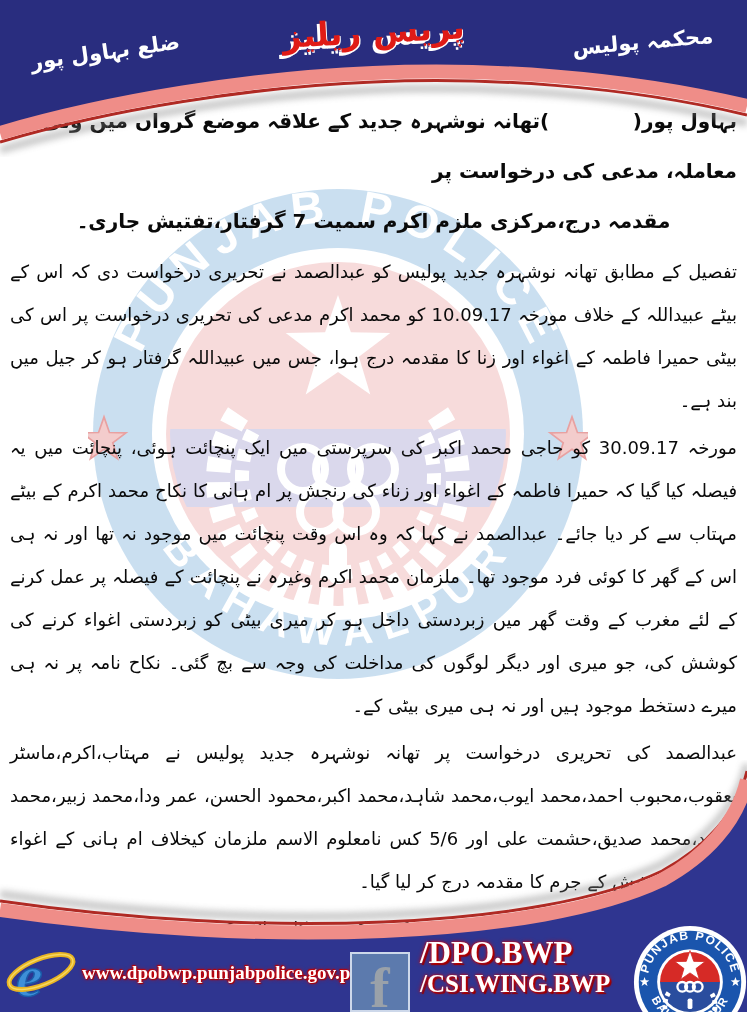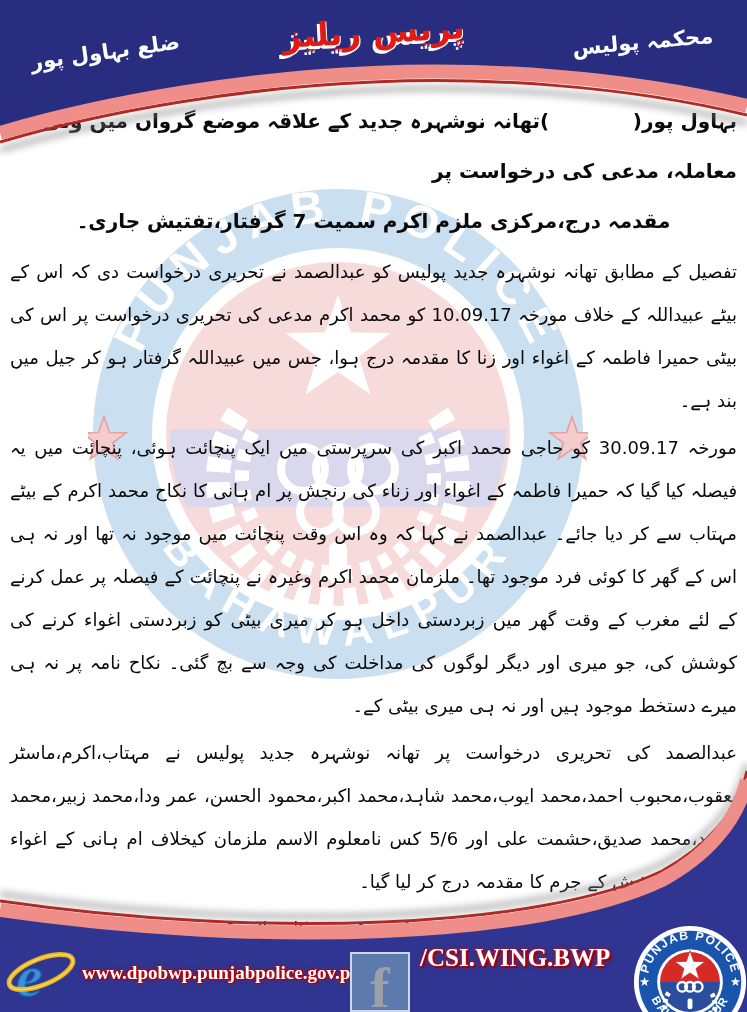--- a/index.html
+++ b/index.html
@@ -46,21 +46,21 @@
   }
   .fb-icon span{
     font-family:"Liberation Serif",serif;font-weight:bold;font-size:58px;line-height:44px;
     color:#9aa1a9;
   }
   .handles{position:absolute;left:420px;top:936px;z-index:3;white-space:nowrap;
     font-family:"Liberation Serif",serif;font-weight:bold;color:#ffffff;}
   .handle-dpo{font-size:31px;line-height:34px;
     text-shadow:0 0 2px #e00000,0 0 4px #d00000,2px 2px 1px #900000;}
   .handle-csi{font-size:25px;line-height:28px;
-    text-shadow:0 0 2px #e00000,0 0 4px #d00000,2px 2px 1px #900000;margin-top:8px;}
+    text-shadow:0 0 2px #e00000,0 0 4px #d00000,2px 2px 1px #900000;}
   .badge{position:absolute;left:632px;top:921px;width:116px;height:122px;z-index:3;}
 </style>
 </head>
 <body>
 
 <div class="page">
 
   <div class="watermark">
     <svg width="500" height="505" viewBox="0 0 500 505">
       <defs>
@@ -136,20 +136,21 @@
       <text x="12" y="56" font-family="Liberation Serif,serif" font-style="italic" font-weight="bold" font-size="60" fill="#3d8fd8" stroke="#1a5ba8" stroke-width="1.5">e</text>
       <ellipse cx="37" cy="32" rx="34" ry="13" fill="none" stroke="#e8b423" stroke-width="5" transform="rotate(-22 37 32)"></ellipse>
       <ellipse cx="37" cy="32" rx="34" ry="13" fill="none" stroke="#f6d861" stroke-width="1.5" transform="rotate(-22 37 32)"></ellipse>
     </svg>
   </div>
   <div class="site-url">www.dpobwp.punjabpolice.gov.pk/</div>
   <div class="fb-icon">
     <span>f</span>
   </div>
   <div class="handles">
+    <div class="handle-dpo">/DPO.BWP</div>
     <div class="handle-csi">/CSI.WING.BWP</div>
   </div>
 
   <div class="badge">
     <svg width="116" height="122" viewBox="0 0 120 126">
       <defs>
         <path id="bStar" d="M0,-55 L12.9,-17.8 L52.3,-17 L20.9,6.8 L32.3,44.5 L0,22 L-32.3,44.5 L-20.9,6.8 L-52.3,-17 L-12.9,-17.8 Z"></path>
         <path id="bTop" d="M16,63 A44,44 0 0 1 104,63"></path>
         <path id="bBot" d="M20,80 A43,43 0 0 0 100,80"></path>
       </defs>

